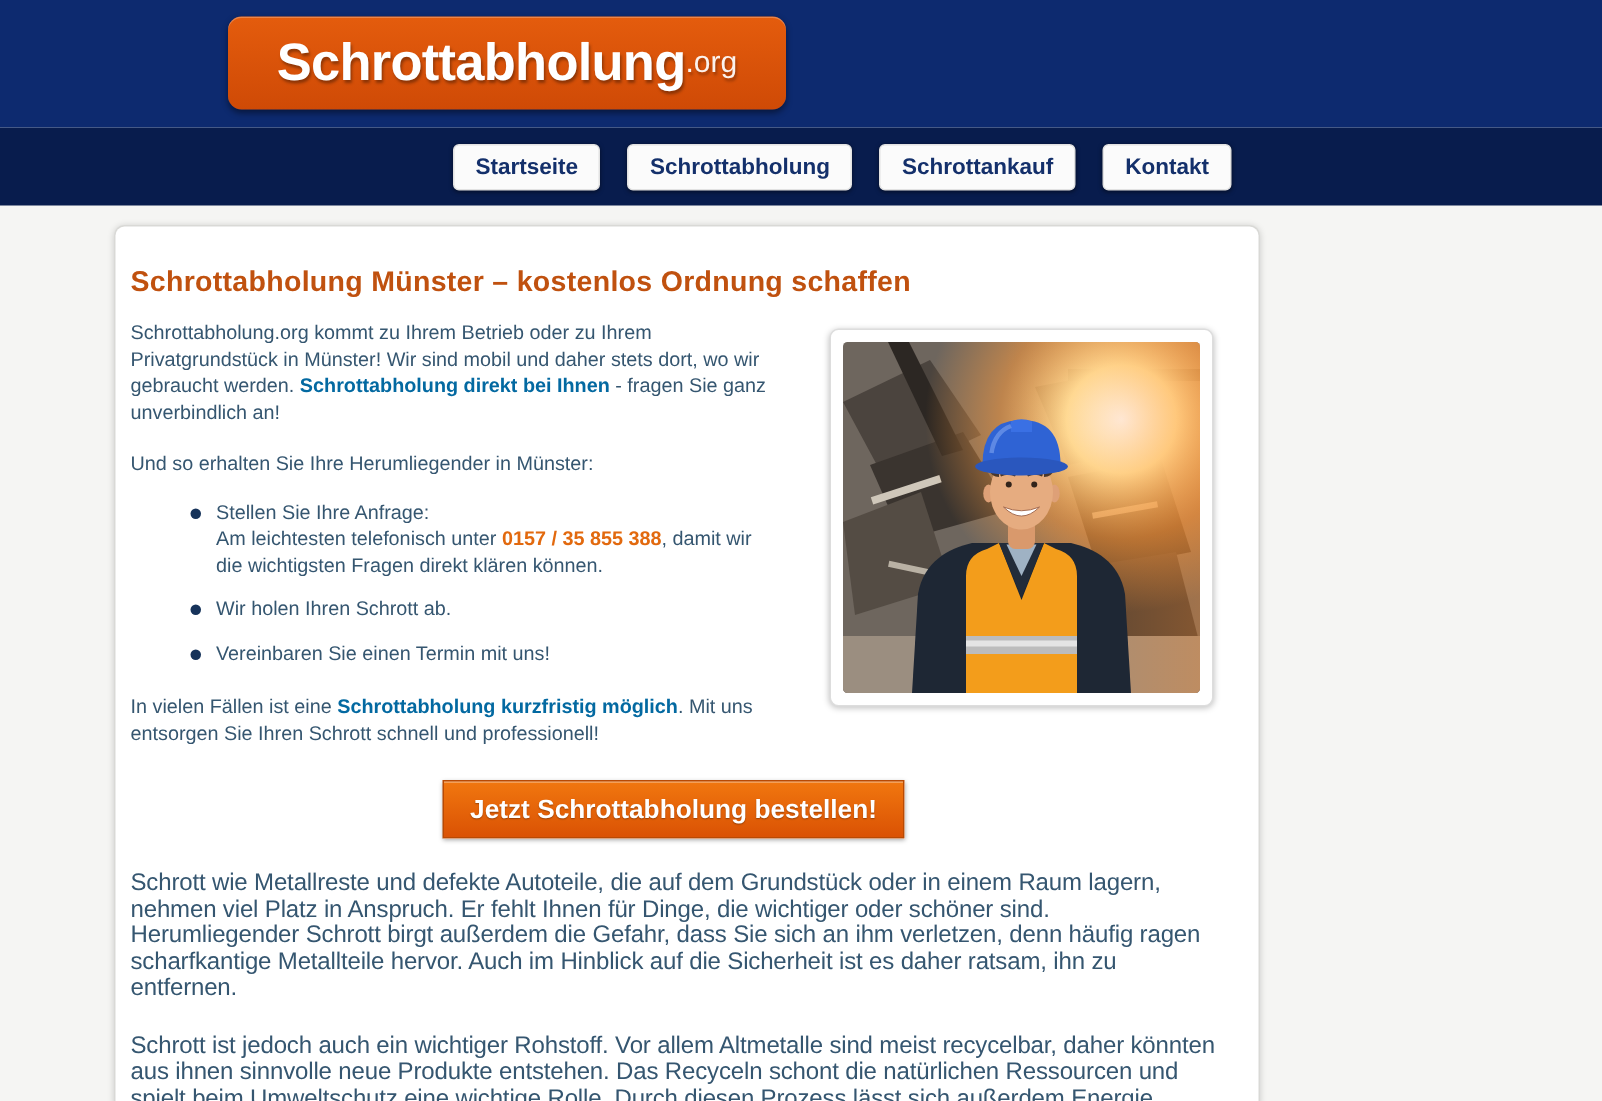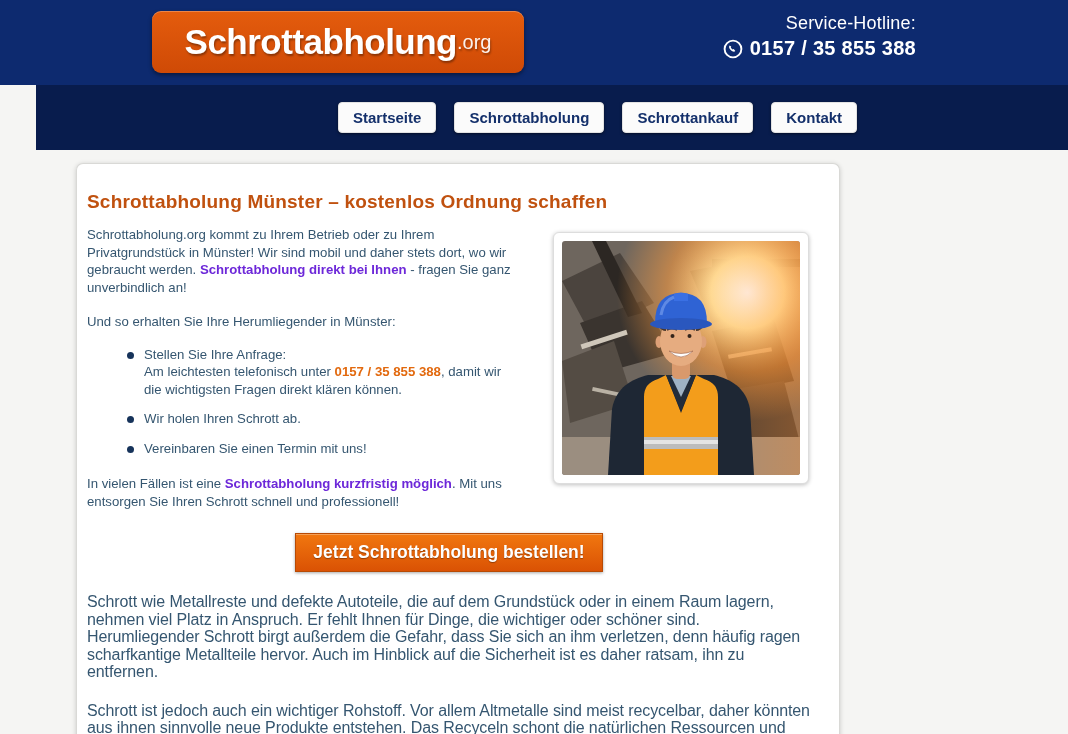--- a/index.html
+++ b/index.html
@@ -16,36 +16,36 @@
                 text-shadow:1px 2px 2px rgba(0,0,0,.35); }
   .logo-tld { color:rgba(255,255,255,.93); font-size:20px; font-weight:400;
               text-shadow:1px 2px 2px rgba(0,0,0,.3); }
   .hotline { position:absolute; right:152px; top:13px; text-align:right; color:#fff; }
   .hotline-label { font-size:18px; letter-spacing:.2px; }
   .hotline-row { display:flex; align-items:center; justify-content:flex-end; gap:7px; margin-top:3px; }
   .phone-icon { width:20px; height:20px; display:inline-block; }
   .hotline-number { font-size:20px; font-weight:bold; letter-spacing:.3px; cursor:pointer; }
 
   
-  .navbar { height:65px; background:#081c4d; display:flex; align-items:center;
-            gap:18px; padding-left:302px;margin-left:36px; }
+  .navbar { height:52px; background:#081c4d; display:flex; align-items:center;
+            gap:18px; padding-left:302px; }
   .nav-btn { background:#fbfbfb; color:#14306b; border:1px solid #e2e2e2; border-radius:4px;
              font-family:"Liberation Sans", sans-serif; font-size:15px; font-weight:bold;
              padding:6px 14px; cursor:pointer; box-shadow:0 1px 3px rgba(0,0,0,.5); }
 
   
   .content-card { position:relative; margin-left:76px; width:764px; height:586px; margin-top:13px;
                   background:#fff; border:1px solid #d9d9d6; border-bottom:none;
                   border-radius:7px 7px 0 0; box-shadow:0 1px 5px rgba(0,0,0,.18);
                   padding:0 28px 0 10px; overflow:hidden; }
   h1 { margin-top:27px; font-size:19px; font-weight:bold; color:#c0510f; letter-spacing:.2px; }
 
   .intro-col { width:432px; }
   p, li { font-size:13.2px; line-height:17.5px; color:#355670; }
-  .b { font-weight:bold; color:#6d28d9; }
+  .b { font-weight:bold; color:#0369a1; }
   .accent { color:#e2690e; font-weight:bold; }
   .intro-p { margin-top:13px; }
   .list-intro { margin-top:17px; }
   .steps { list-style:none; margin-top:15px; padding-left:40px; }
   .steps li { position:relative; padding-left:17px; }
   .steps li + li { margin-top:12px; }
   .steps li::before { content:""; position:absolute; left:0; top:6px; width:7px; height:7px;
                       border-radius:50%; background:#16335a; }
   .closing-p { margin-top:18px; }
 
@@ -65,32 +65,20 @@
 </head>
 <body>
 
 <div class="page">
 
   <header class="topbar">
     <a class="logo">
       <span class="logo-brand">Schrottabholung</span>
         <span class="logo-tld">.org</span>
     </a>
-    <div class="hotline">
-      <div class="hotline-label">Service-Hotline:</div>
-      <div class="hotline-row">
-        <span class="phone-icon">
-          <svg viewBox="0 0 20 20" width="20" height="20">
-            <circle cx="10" cy="10" r="8.4" fill="none" stroke="#fff" stroke-width="1.9"></circle>
-            <path d="M6.6 6.4c-1 1-.6 2.9 1.1 4.6 1.7 1.7 3.6 2.1 4.6 1.1l-1.6-2-1.2.4-1.7-1.7.4-1.2z" fill="#fff"></path>
-          </svg>
-        </span>
-        <span class="hotline-number">0157 / 35 855 388</span>
-      </div>
-    </div>
   </header>
 
   <nav class="navbar">
     <button class="nav-btn">Startseite</button>
     <button class="nav-btn">Schrottabholung</button>
     <button class="nav-btn">Schrottankauf</button>
     <button class="nav-btn">Kontakt</button>
   </nav>
 
   <main class="content-card">

